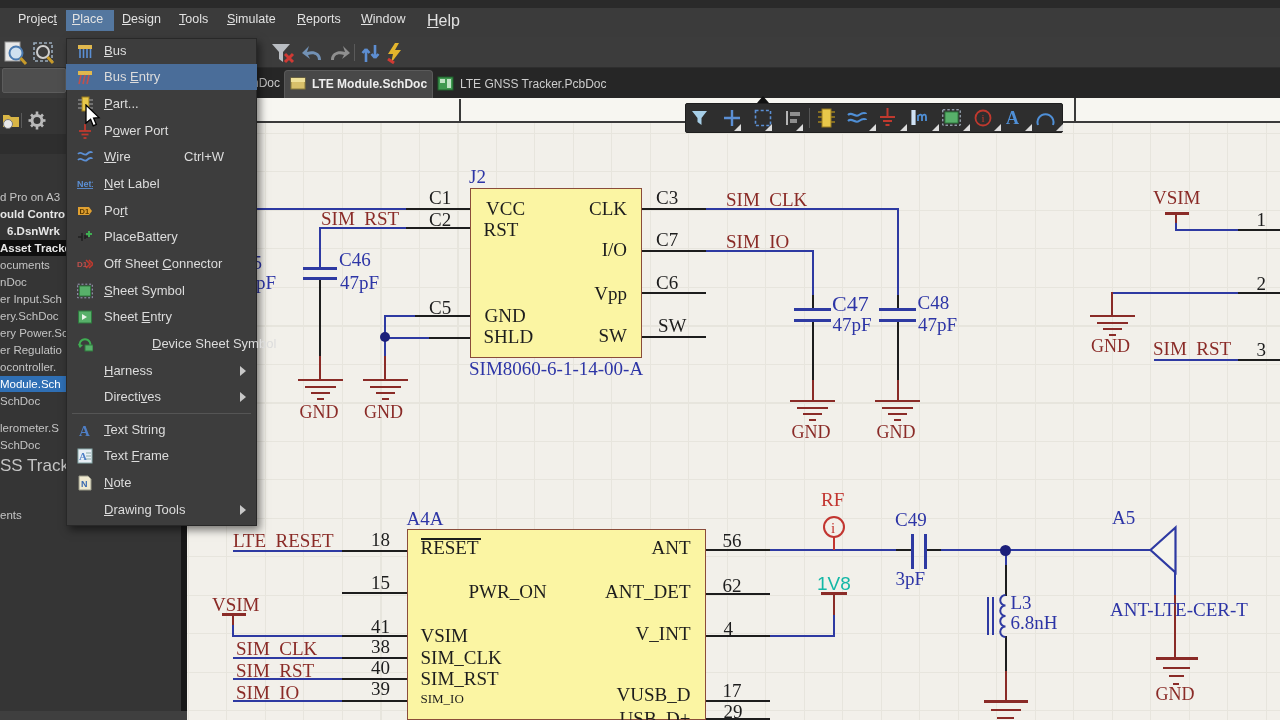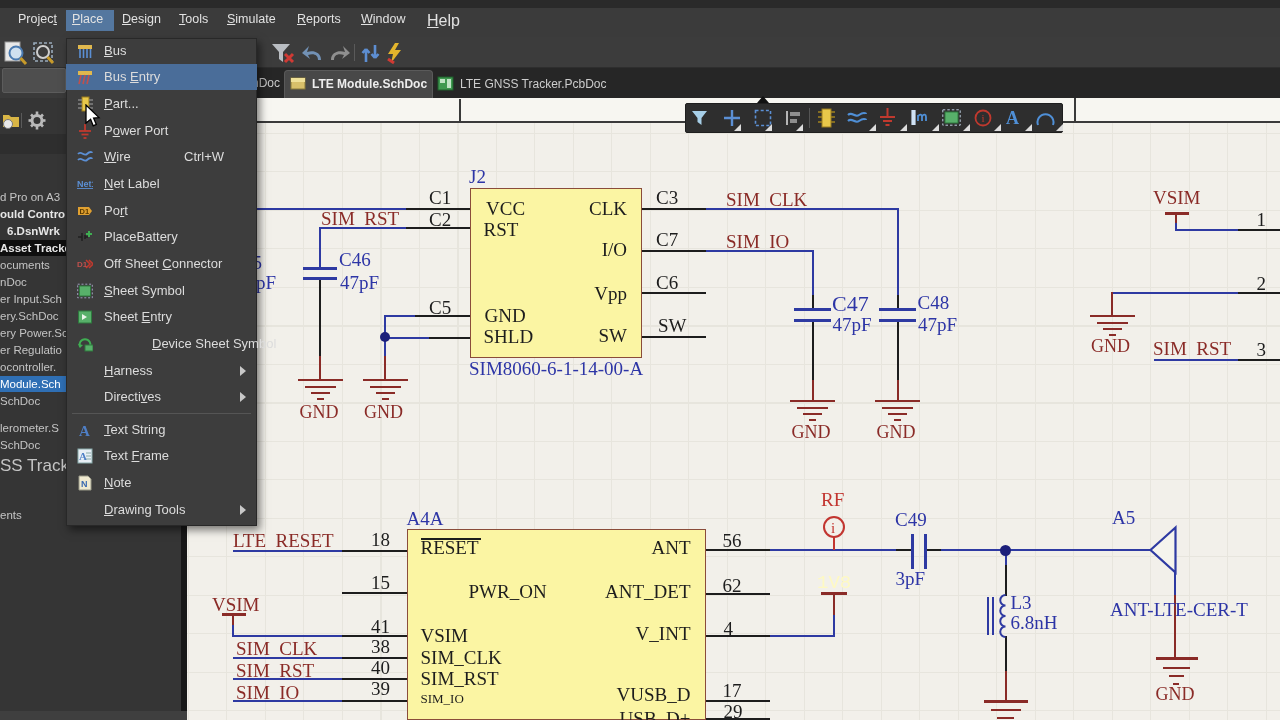--- a/index.html
+++ b/index.html
@@ -180,21 +180,21 @@
 <div class="t" style="left:321px;top:209px;font-size:19px;color:#8a2b27;font-family:'Liberation Serif',serif;">SIM  RST</div>
 <div class="t" style="left:726px;top:189.5px;font-size:19px;color:#8a2b27;font-family:'Liberation Serif',serif;">SIM  CLK</div>
 <div class="t" style="left:726px;top:231.5px;font-size:19px;color:#8a2b27;font-family:'Liberation Serif',serif;">SIM  IO</div>
 <div class="t" style="left:1153px;top:188px;font-size:19px;color:#8a2b27;font-family:'Liberation Serif',serif;">VSIM</div>
 <div class="t" style="left:1153px;top:339px;font-size:19px;color:#8a2b27;font-family:'Liberation Serif',serif;">SIM  RST</div>
 <div class="t" style="left:233px;top:531px;font-size:19px;color:#8a2b27;font-family:'Liberation Serif',serif;">LTE  RESET</div>
 <div class="t" style="left:212px;top:594.5px;font-size:19px;color:#8a2b27;font-family:'Liberation Serif',serif;">VSIM</div>
 <div class="t" style="left:236px;top:639px;font-size:19px;color:#8a2b27;font-family:'Liberation Serif',serif;">SIM  CLK</div>
 <div class="t" style="left:236px;top:661px;font-size:19px;color:#8a2b27;font-family:'Liberation Serif',serif;">SIM  RST</div>
 <div class="t" style="left:236px;top:683px;font-size:19px;color:#8a2b27;font-family:'Liberation Serif',serif;">SIM  IO</div>
-<div class="t" style="left:817px;top:573.5px;font-size:19px;color:#fef9c3;font-family:Liberation Mono, monospace;">1V8</div>
+<div class="t" style="left:817px;top:573.5px;font-size:19px;color:#14b8a6;font-family:Liberation Sans, sans-serif;">1V8</div>
 <div class="t" style="left:821px;top:489.5px;font-size:19px;color:#c23530;font-family:'Liberation Serif',serif;">RF</div>
 <div class="t" style="left:486px;top:198.5px;font-size:19px;color:#1d1d1d;font-family:'Liberation Serif',serif;">VCC</div>
 <div class="t" style="left:483.5px;top:220px;font-size:19px;color:#1d1d1d;font-family:'Liberation Serif',serif;">RST</div>
 <div class="t" style="left:484.5px;top:305.5px;font-size:19px;color:#1d1d1d;font-family:'Liberation Serif',serif;">GND</div>
 <div class="t" style="left:483.5px;top:327px;font-size:19px;color:#1d1d1d;font-family:'Liberation Serif',serif;">SHLD</div>
 <div class="t" style="left:627px;top:198.5px;font-size:19px;color:#1d1d1d;font-family:'Liberation Serif',serif;transform:translateX(-100%);">CLK</div>
 <div class="t" style="left:627px;top:239.5px;font-size:19px;color:#1d1d1d;font-family:'Liberation Serif',serif;transform:translateX(-100%);">I/O</div>
 <div class="t" style="left:627px;top:284px;font-size:19px;color:#1d1d1d;font-family:'Liberation Serif',serif;transform:translateX(-100%);">Vpp</div>
 <div class="t" style="left:627px;top:326px;font-size:19px;color:#1d1d1d;font-family:'Liberation Serif',serif;transform:translateX(-100%);">SW</div>
 <div class="t" style="left:420.5px;top:538px;font-size:19px;color:#1d1d1d;font-family:'Liberation Serif',serif;">RESET</div>

